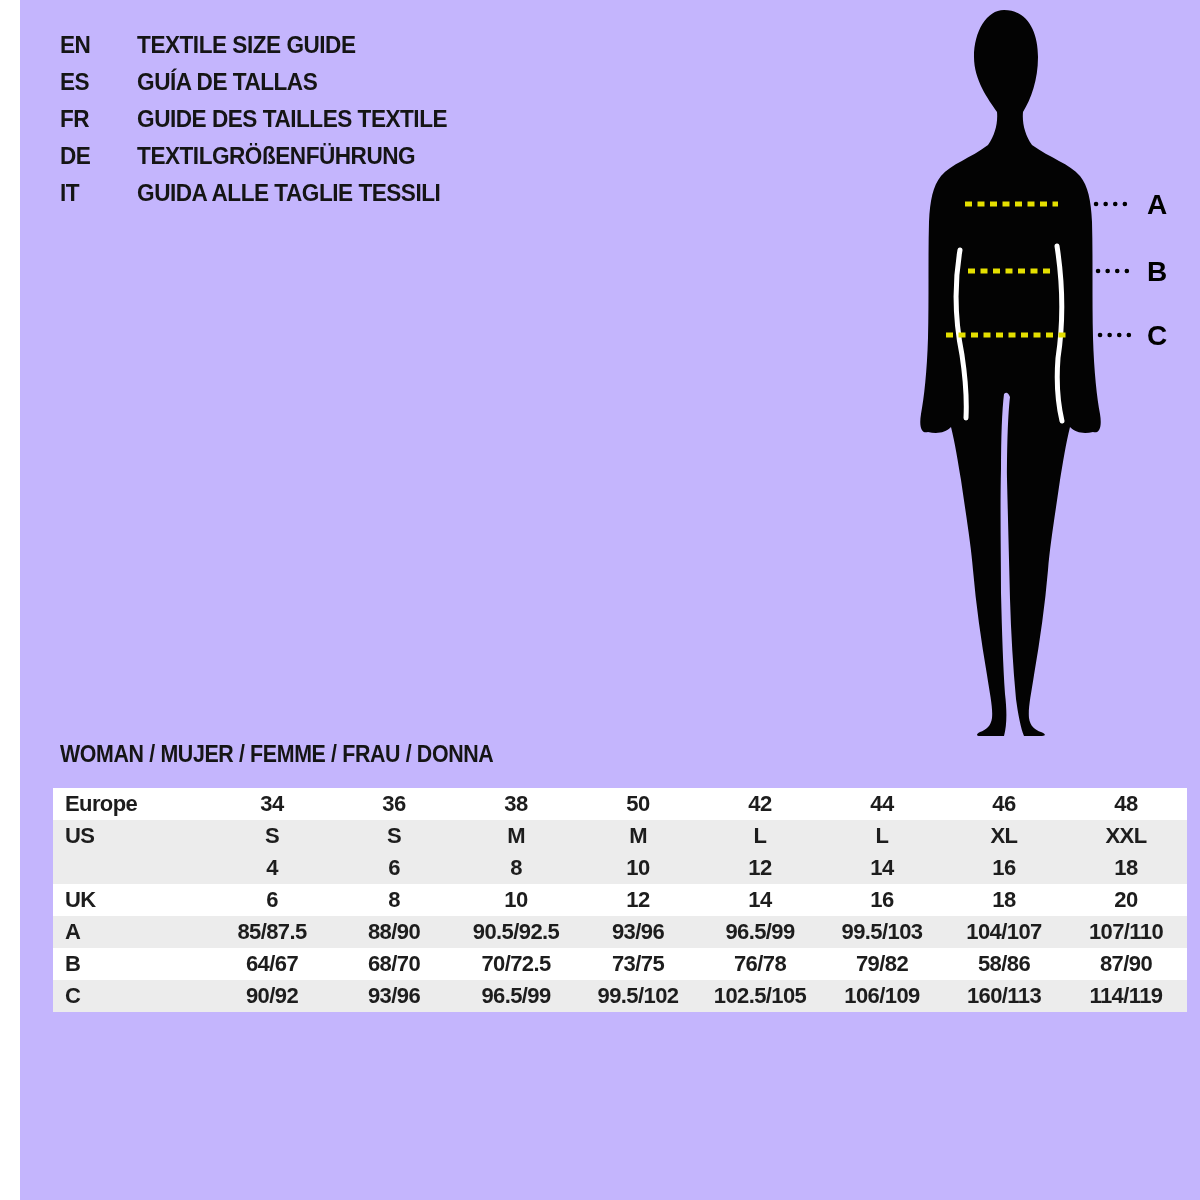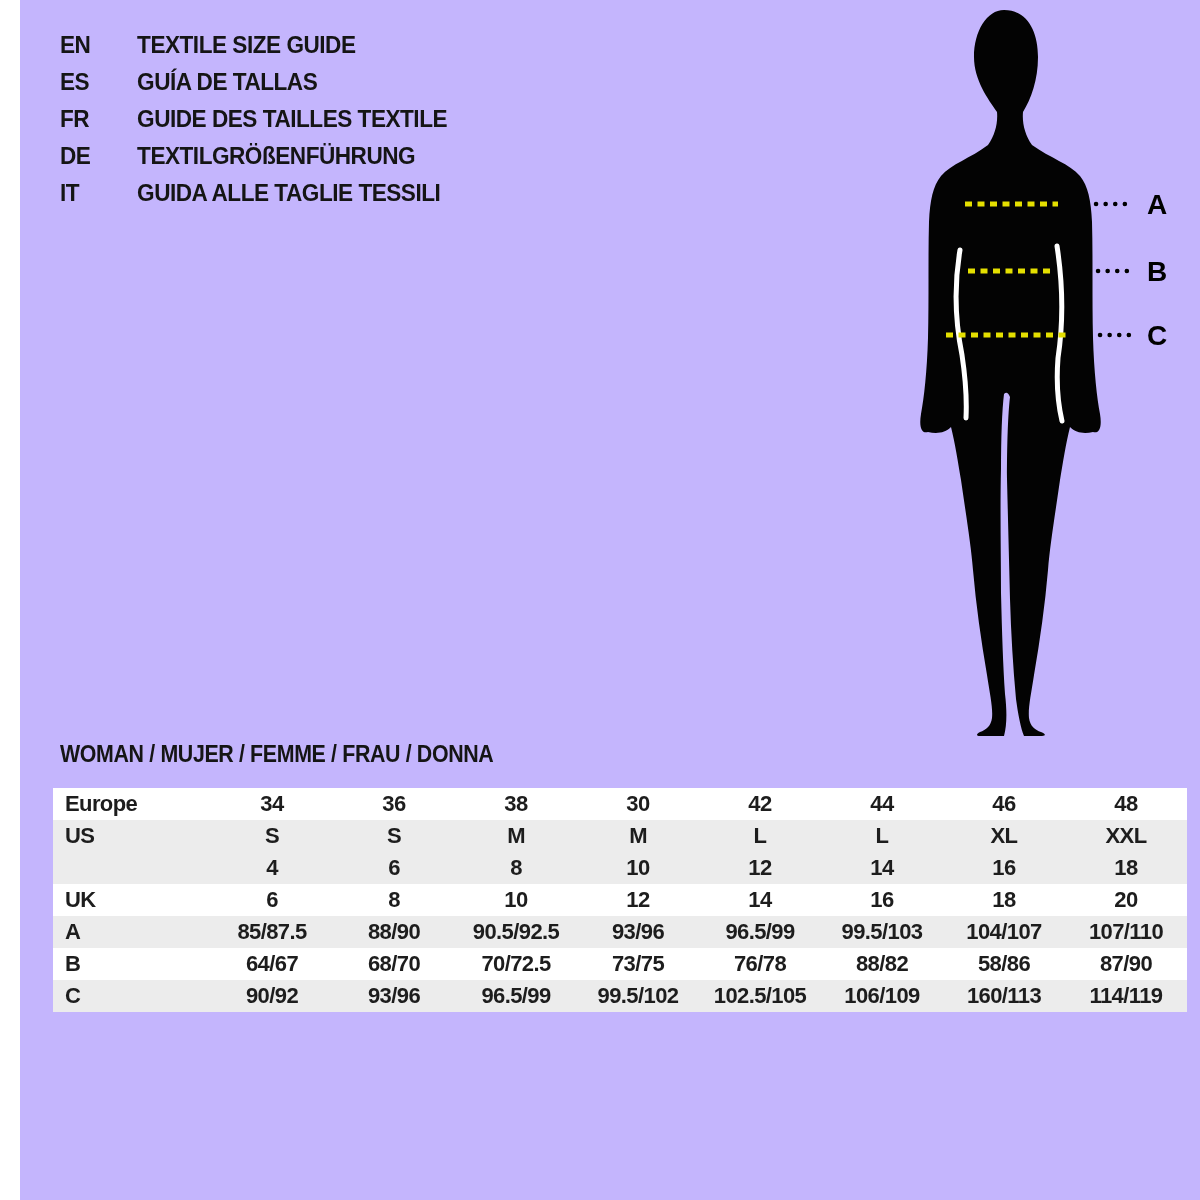--- a/index.html
+++ b/index.html
@@ -133,21 +133,21 @@
 
   <h2 class="section-title">WOMAN / MUJER / FEMME / FRAU / DONNA</h2>
 
   <div class="size-table">
     <div id="tableRows">
         <div class="trow">
           <div class="tcell label">Europe</div>
           <div class="tcell">34</div>
           <div class="tcell">36</div>
           <div class="tcell">38</div>
-          <div class="tcell">30</div>
+          <div class="tcell">50</div>
           <div class="tcell">42</div>
           <div class="tcell">44</div>
           <div class="tcell">46</div>
           <div class="tcell">48</div>
         </div>
         <div class="trow shaded">
           <div class="tcell label">US</div>
           <div class="tcell">S</div>
           <div class="tcell">S</div>
           <div class="tcell">M</div>
@@ -190,21 +190,21 @@
           <div class="tcell">104/107</div>
           <div class="tcell">107/110</div>
         </div>
         <div class="trow">
           <div class="tcell label">B</div>
           <div class="tcell">64/67</div>
           <div class="tcell">68/70</div>
           <div class="tcell">70/72.5</div>
           <div class="tcell">73/75</div>
           <div class="tcell">76/78</div>
-          <div class="tcell">88/82</div>
+          <div class="tcell">79/82</div>
           <div class="tcell">58/86</div>
           <div class="tcell">87/90</div>
         </div>
         <div class="trow shaded">
           <div class="tcell label">C</div>
           <div class="tcell">90/92</div>
           <div class="tcell">93/96</div>
           <div class="tcell">96.5/99</div>
           <div class="tcell">99.5/102</div>
           <div class="tcell">102.5/105</div>

